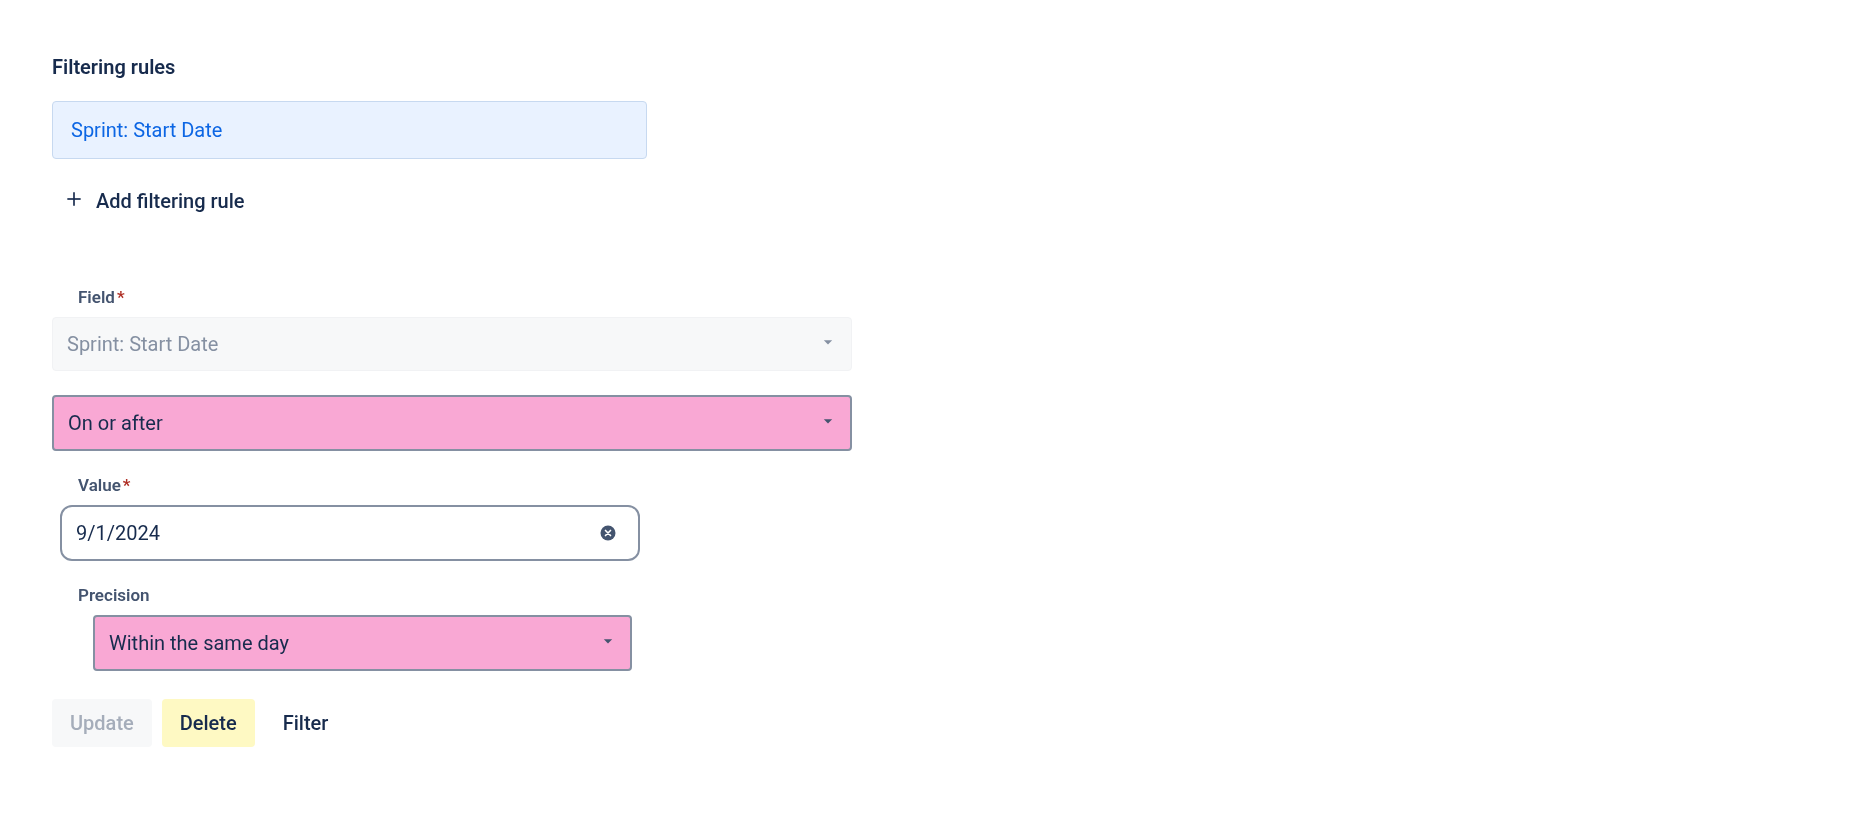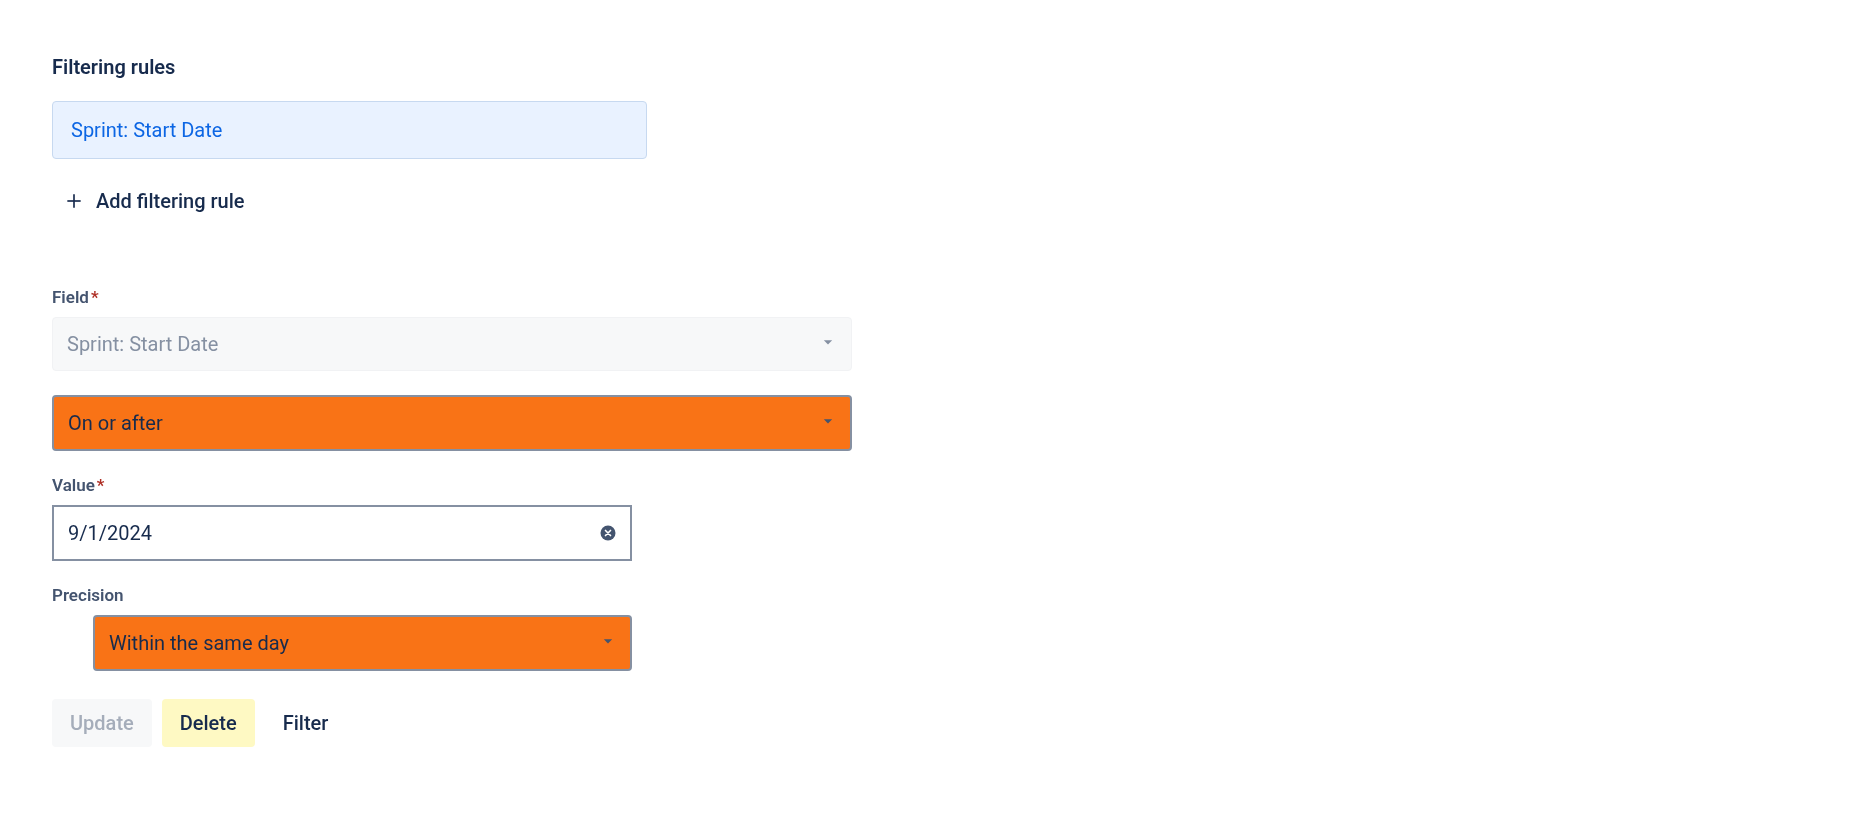--- a/index.html
+++ b/index.html
@@ -35,21 +35,21 @@
       border: 1px solid #C7D9F0;
       border-radius: 4px;
       padding: 16px 18px;
       font-size: 20px;
       color: #0C66E4;
       cursor: pointer;
       margin-bottom: 16px;
     }
     .add-rule {
       display: flex;
-      align-items: center;
+      align-items: flex-start;
       gap: 12px;
       padding: 14px 12px;
       font-size: 20px;
       font-weight: 500;
       color: #172B4D;
       cursor: pointer;
     }
     .plus-icon {
       width: 20px;
       height: 20px;
@@ -63,34 +63,35 @@
     }
     .form-group {
       margin-bottom: 24px;
     }
     .form-label {
       font-size: 17px;
       font-weight: 600;
       color: #44546F;
       display: block;
       margin-bottom: 10px;
+      margin-left: 26px;
     }
     .required-star {
       color: #AE2E24;
       margin-left: 2px;
     }
     .select-wrapper {
       position: relative;
       width: 100%;
     }
     .select-field {
       width: 100%;
       border: 2px solid #8590A2;
       border-radius: 4px;
-      background: #f97316;
+      background: #f9a8d4;
       padding: 14px 44px 14px 14px;
       font-size: 20px;
       color: #172B4D;
       cursor: pointer;
       display: flex;
       align-items: center;
       justify-content: space-between;
     }
     .select-field.disabled {
       background: #F7F8F9;
@@ -113,26 +114,27 @@
     .disabled .chevron-icon, .select-field.disabled + .chevron-icon {
       color: #8590A2;
     }
     .input-wrapper {
       position: relative;
       width: 580px;
     }
     .text-input {
       width: 100%;
       border: 2px solid #8590A2;
-      border-radius: 0;
+      border-radius: 12px;
       background: #ffffff;
       padding: 14px 44px 14px 14px;
       font-size: 20px;
       color: #172B4D;
       font-family: inherit;
+      margin-left: 8px;
     }
     .clear-icon {
       position: absolute;
       right: 14px;
       top: 50%;
       transform: translateY(-50%);
       cursor: pointer;
       color: #44546F;
       display: flex;
     }

